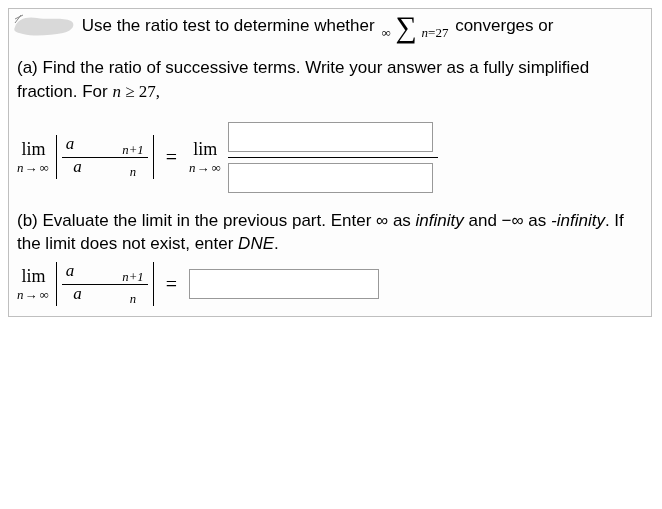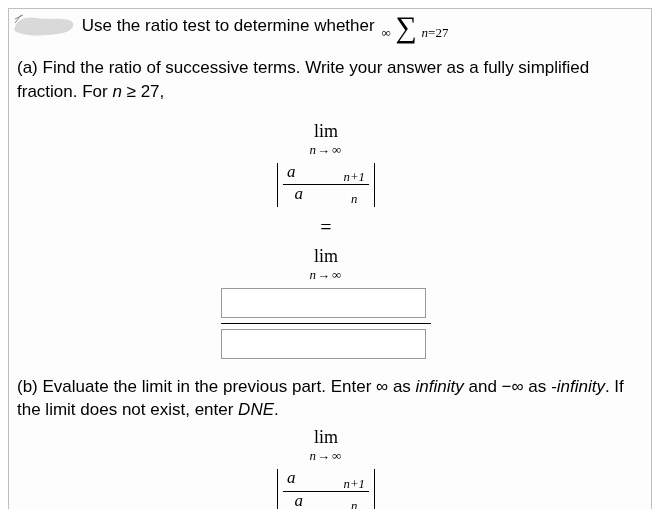--- a/index.html
+++ b/index.html
@@ -54,21 +54,20 @@
   .mi { font-style: italic; }
   .sup { font-size: 0.7em; vertical-align: super; font-style: italic;}
   .sub { font-size: 0.75em; vertical-align: sub; font-style: italic; margin-left: 48px;}
   .section { margin-top: 16px; line-height: 1.4;}
   .mathrow {
     display: flex;
     align-items: center;
     margin-top: 10px;
     gap: 6px;
     font-family: Georgia, 'Times New Roman', serif;
-    flex-direction: column;
   }
   .lim-block {
     display: inline-block;
     text-align: center;
     line-height: 1;
   }
   .lim-top { font-size: 18px; }
   .lim-bot { font-size: 13px; font-style: italic; }
   .lim-bot .arr { font-style: normal; padding: 0 1px;}
   .abs {
@@ -108,21 +107,21 @@
     box-sizing: content-box;
   }
   select.choose {
     font-size: 16px;
     padding: 2px 4px;
     border: 1px solid #888;
     background: #efefef;
     height: 28px;
   }
   .serif-inline {
-    font-family: Liberation Sans, sans-serif;
+    font-family: Liberation Serif, serif;
   }
   .ital-inf { font-style: italic; }
 </style>
 </head>
 <body>
 
 <div class="card">
 
   <div class="intro">
     <span class="blob">
@@ -132,20 +131,21 @@
       </svg>
     </span>
     <span>Use the ratio test to determine whether</span>
     <span class="sum-wrap">
       <span class="sum-top">∞</span>
       <span class="sigma">∑</span>
       <span class="sum-bottom">
         <span>n</span><span class="eq">=</span><span class="eq">27</span>
       </span>
     </span>
+    <span>converges or</span>
   </div>
 
   <div class="section">
     <span>(a) Find the ratio of successive terms. Write your answer as a fully simplified fraction. For </span><span class="serif-inline"><span class="mi">n</span><span> ≥ 27,</span></span>
 
     <div class="mathrow" style="margin-top:18px; margin-bottom:8px;">
       <span class="lim-block">
         <span class="lim-top">lim</span><br>
         <span class="lim-bot"><span>n</span><span class="arr">→</span><span class="arr">∞</span></span>
       </span>

